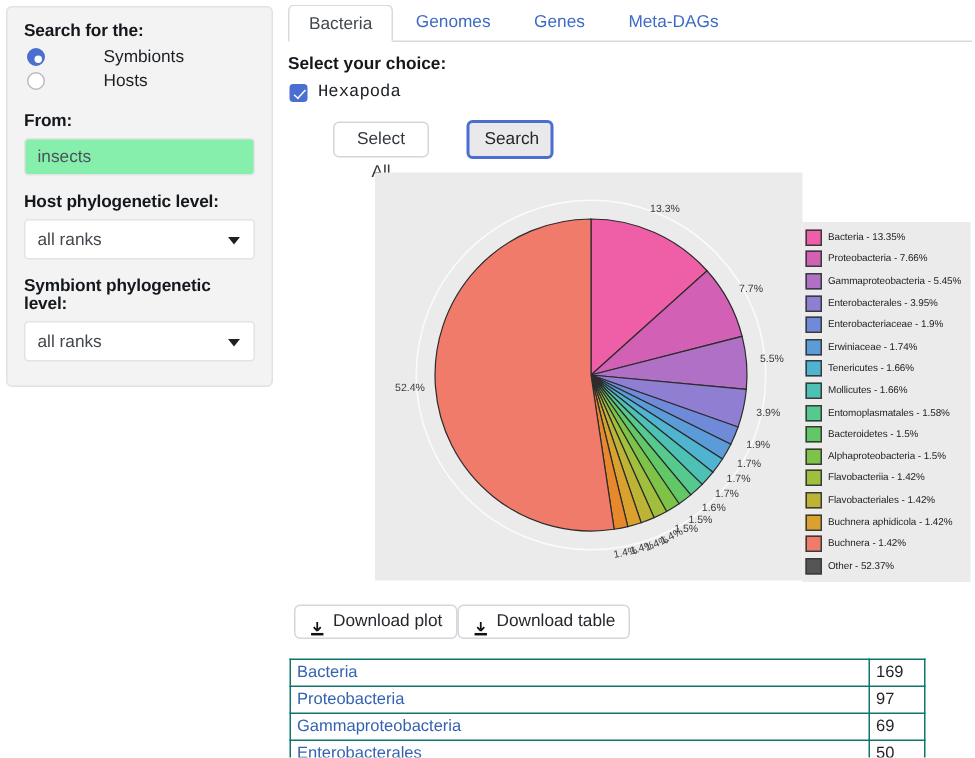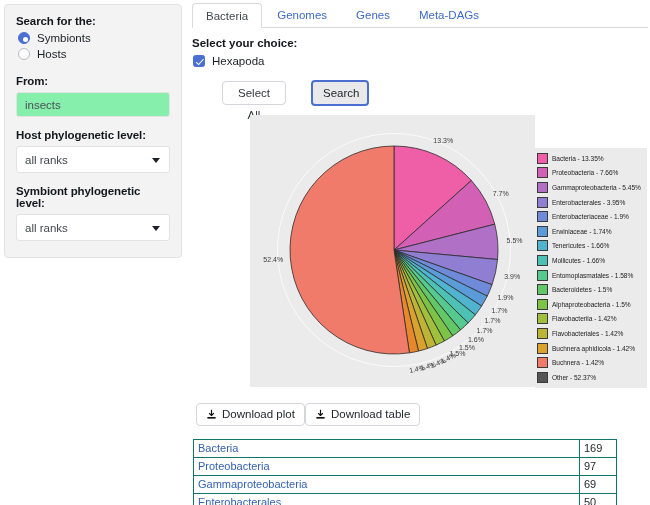--- a/index.html
+++ b/index.html
@@ -34,21 +34,21 @@
   .radio {
     width: 12px; height: 12px; border-radius: 50%;
     border: 1px solid #b8bcc2; background: #fff;
     margin-right: 7px; flex: none; position: relative;
   }
   .radio.checked { background: #4a6fd0; border-color: #4a6fd0; }
   .radio.checked::after {
     content: ""; position: absolute; left: 3.5px; top: 3.5px;
     width: 5px; height: 5px; border-radius: 50%; background: #fff;
   }
-  .radio-label { font-size: 11.5px; color: #1c2024; }
+  .radio-label { font-size: 11.5px; color: #1c2024; margin-left: 32px; }
   .gap-a { height: 11px; }
   .gap-b { height: 12px; }
 
   .textinput {
     width: 100%; height: 25px;
     background: #86efac;
     border: 1px solid #e3e3e5;
     border-radius: 3px;
     font-size: 11.5px;
     color: #4b5158;
@@ -99,21 +99,21 @@
     margin-bottom: -1px;
   }
 
   
   .choice-title {
     position: absolute; left: 192px; top: 37px;
     font-weight: bold; font-size: 11.5px; color: #14181c;
   }
   .check-row {
     position: absolute; left: 193px; top: 55px;
-    display: flex; align-items: center;
+    display: flex; align-items: center; font-family: Liberation Mono, monospace;
   }
   .checkbox {
     width: 12px; height: 12px; border-radius: 2.5px;
     background: #4a6fd0; border: 1px solid #4a6fd0;
     margin-right: 7px; position: relative; flex: none;
   }
   .checkbox::after {
     content: ""; position: absolute;
     left: 3.5px; top: 1px;
     width: 3px; height: 6.5px;
@@ -188,21 +188,21 @@
   
   .dl-btn {
     position: absolute; top: 403px;
     height: 23px; line-height: 21px;
     border: 1px solid #d3d6da;
     border-radius: 4px;
     background: #fff;
     font-size: 11.5px;
     color: #24282d;
     padding: 0 9px;
-    display: flex; align-items: center; gap: 5px;
+    display: flex; align-items: flex-end; gap: 5px;
   }
   #download-plot-btn { left: 196px; }
   #download-table-btn { left: 305px; }
   .dl-ico { display: block; }
 
   
   .tbl {
     position: absolute; left: 193px; top: 439px;
     width: 424px;
     border-collapse: collapse;

